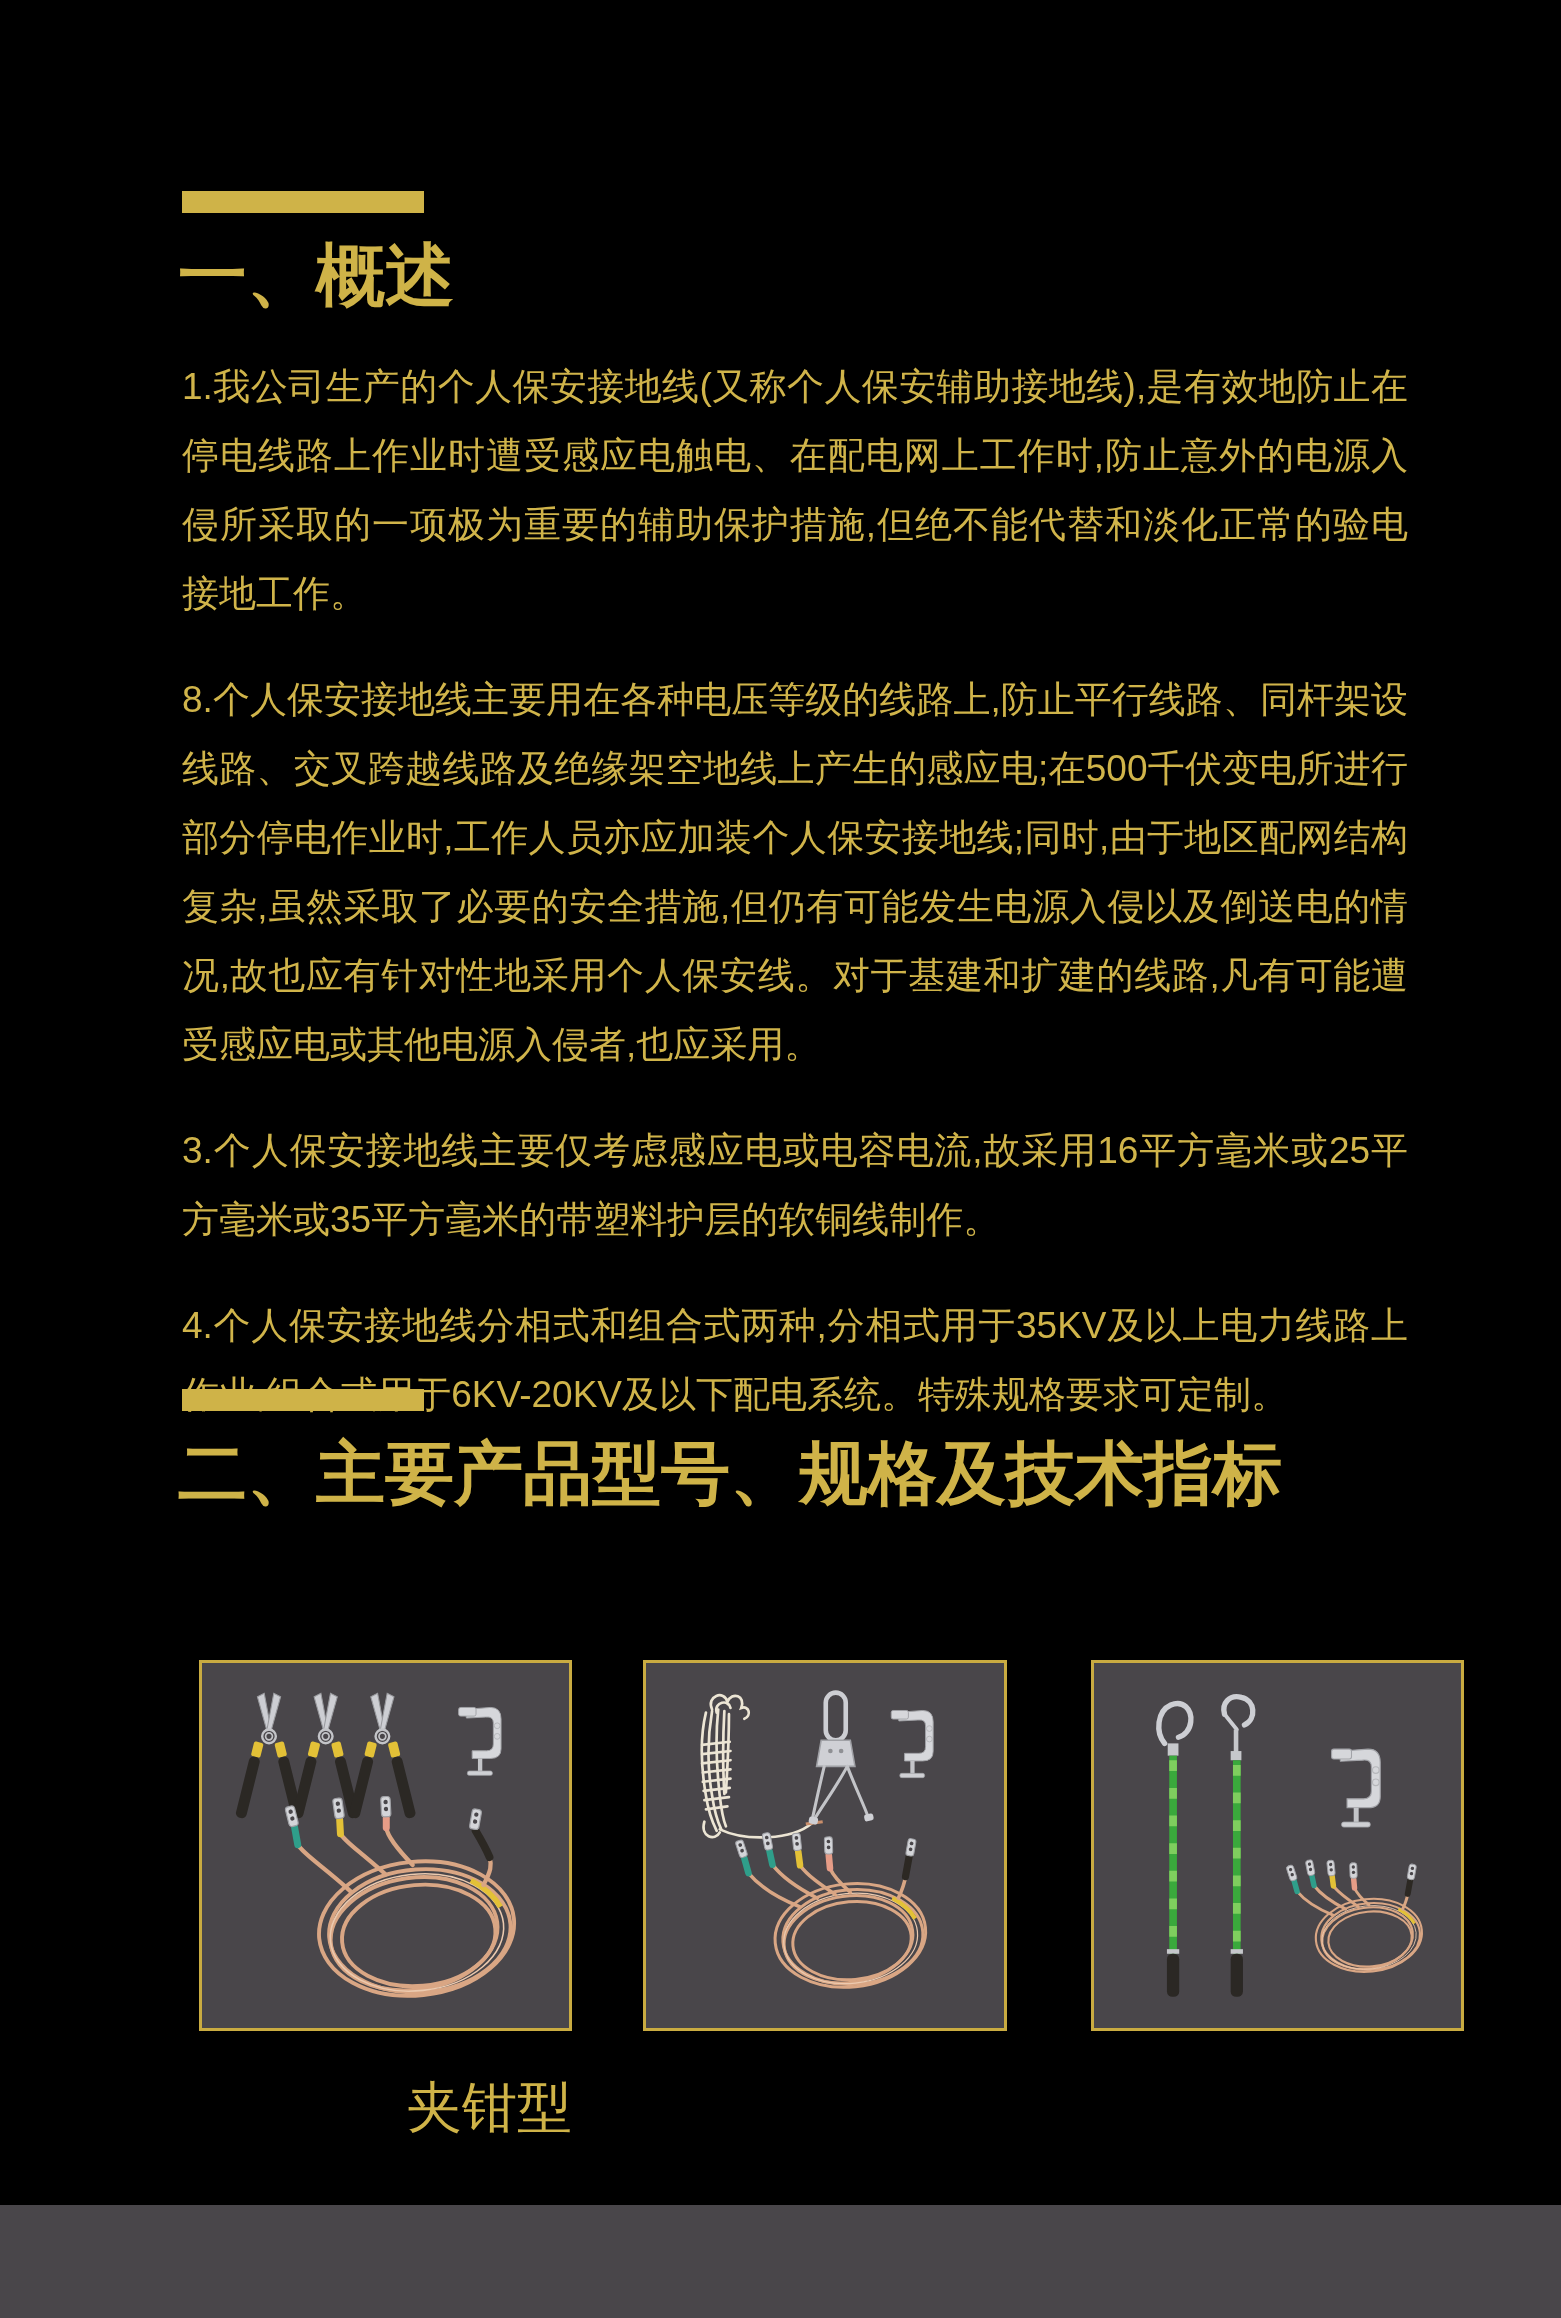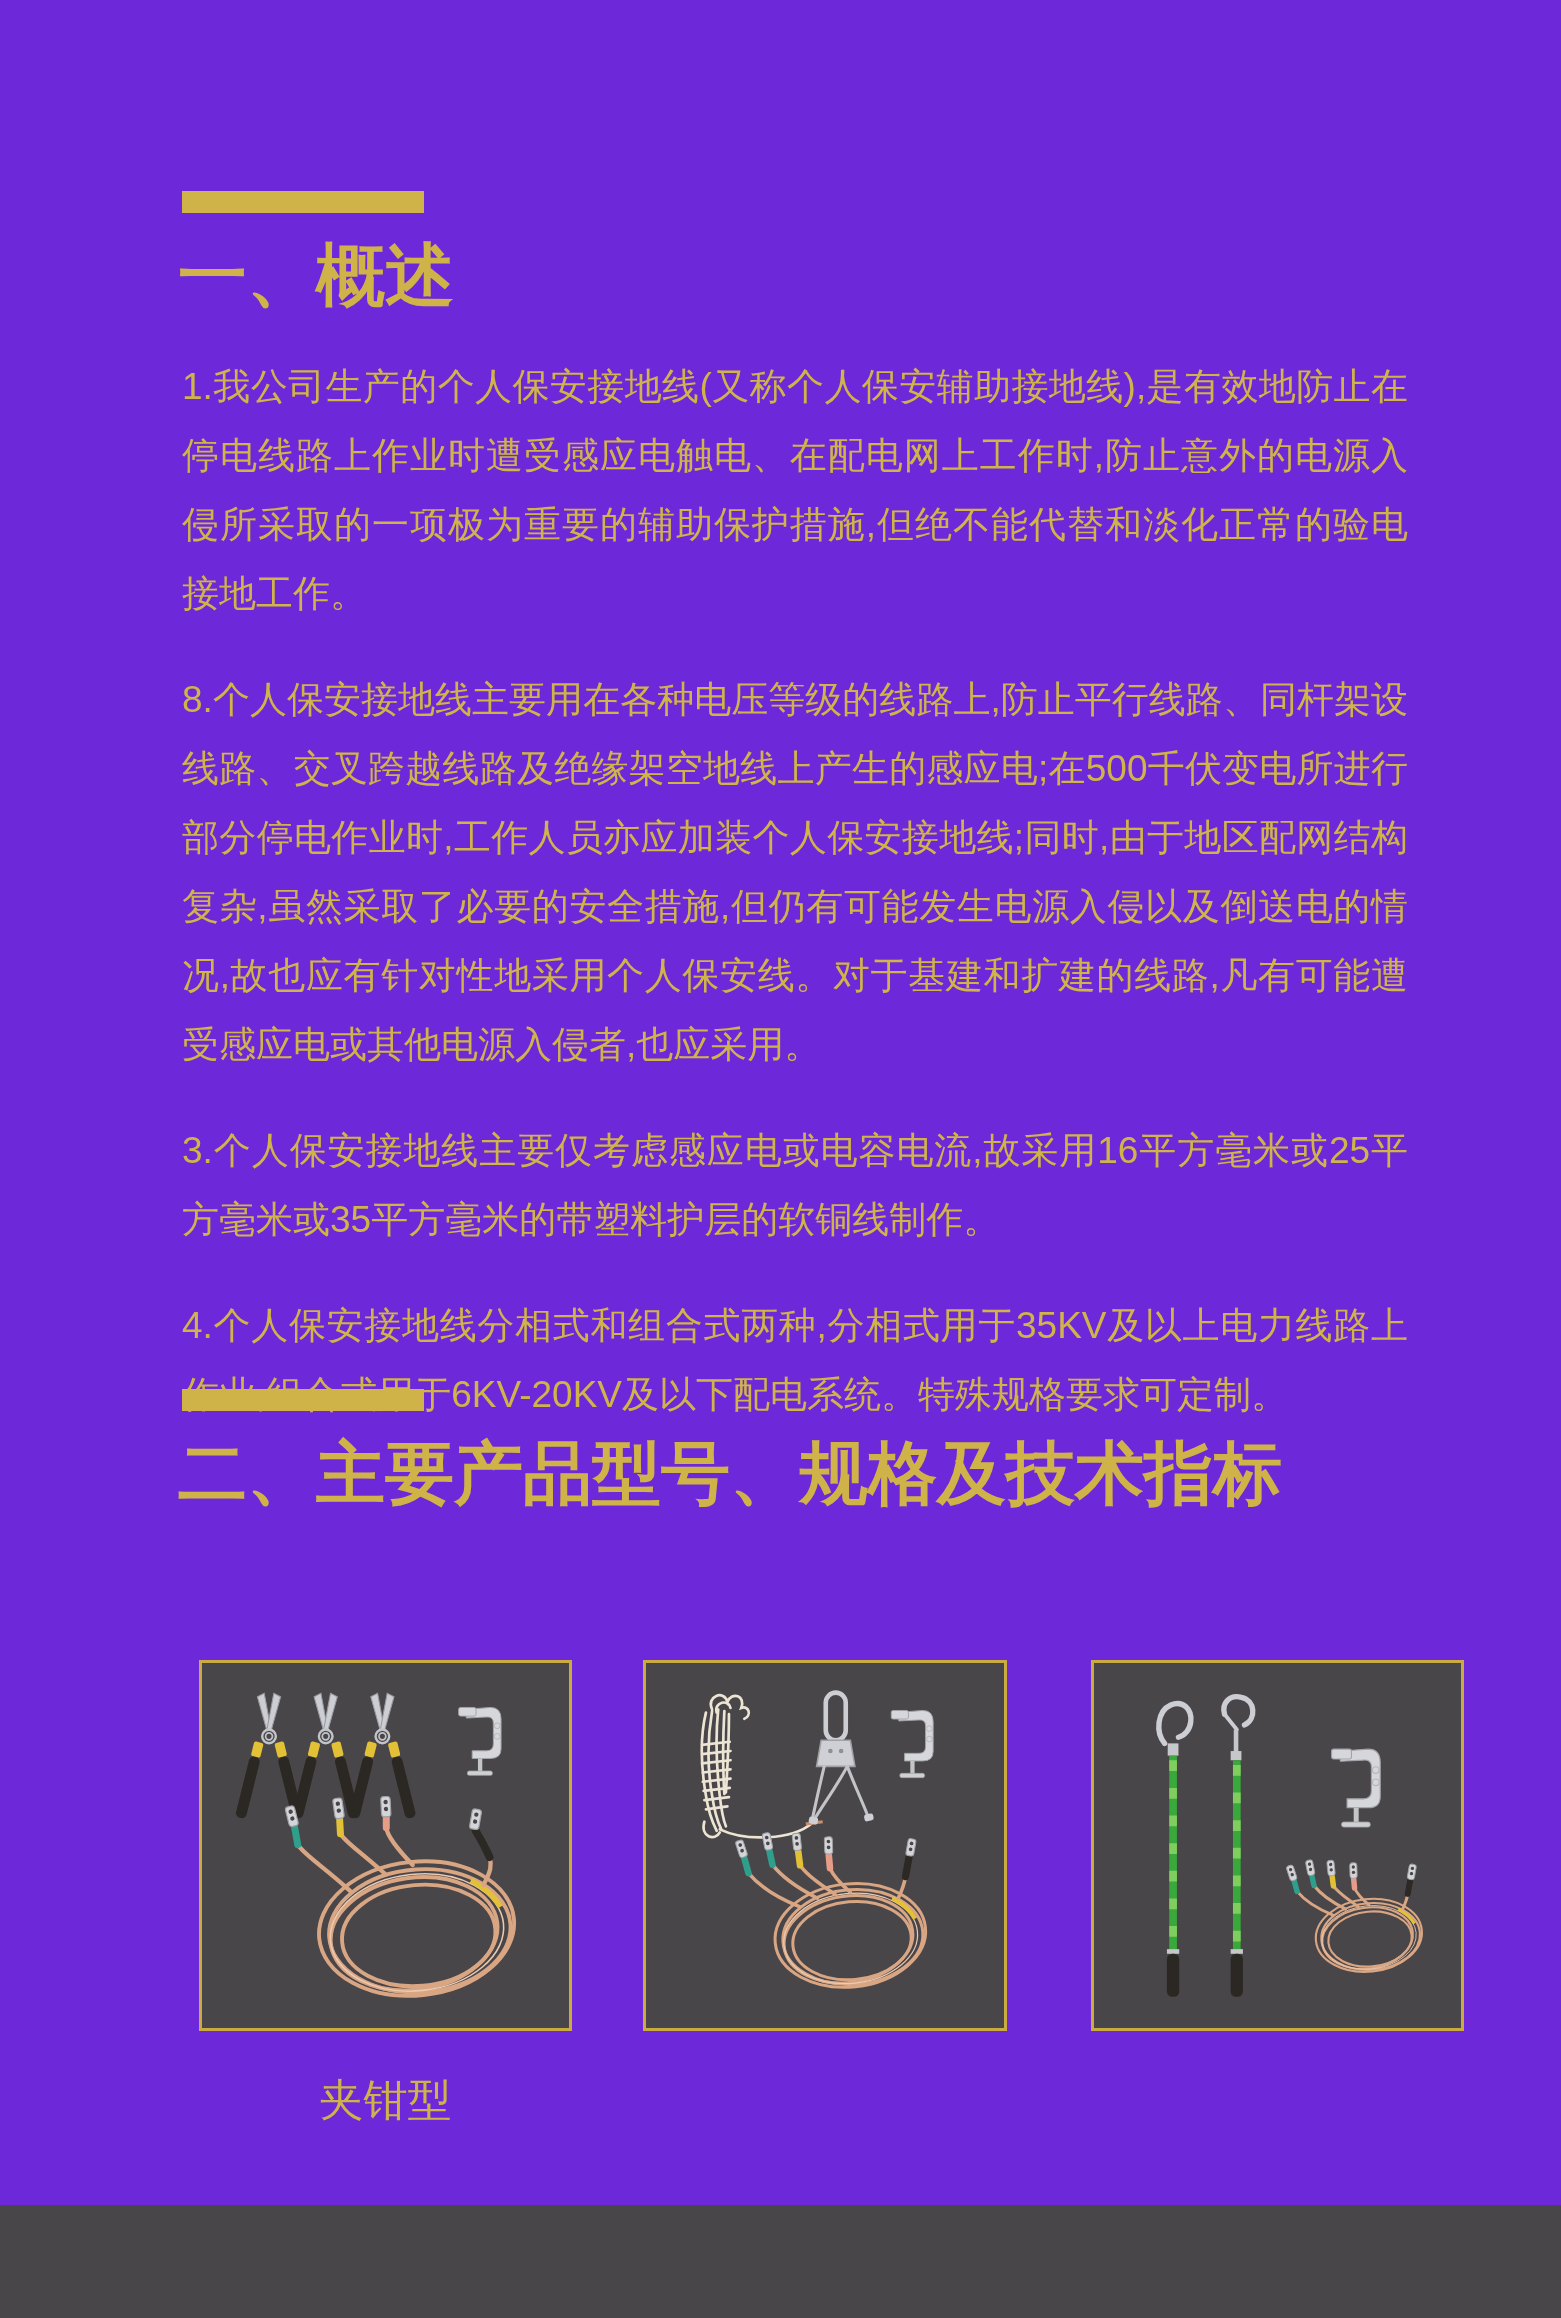--- a/index.html
+++ b/index.html
@@ -1,17 +1,17 @@
 <!DOCTYPE html>
 <html style="font-size:12.5px"><head>
 <meta charset="utf-8">
 <style>
   html,body{margin:0;padding:0;background:#49464a;}
   .page{
-    position:relative;width:1562px;height:2205px;background:#6d28d9;overflow:hidden;
+    position:relative;width:1562px;height:2205px;background:#000000;overflow:hidden;
     font-family:"Liberation Sans","DejaVu Sans",sans-serif;
   }
   .accent-bar{position:absolute;left:182px;width:242px;height:22px;background:#cfb348;}
   #bar1{top:191px;}
   #bar2{top:1389px;}
   .sec-heading{
     position:absolute;left:178px;margin:0;color:#cfb348;
     font-size:69px;font-weight:700;white-space:nowrap;line-height:1.15;
   }
   #h1{top:236px;}
@@ -25,21 +25,21 @@
   .product-box{
     position:absolute;top:1660px;height:371px;box-sizing:border-box;
     border:3.9px solid #c9ab41;background:#49464a;
   }
   #box1{left:199px;width:373px;}
   #box2{left:643px;width:364px;}
   #box3{left:1091px;width:373px;}
   .product-box svg{width:100%;height:100%;display:block;}
   .product-label{
     position:absolute;top:2071px;height:86px;color:#cfb348;
-    font-size:44px;font-weight:500;text-align:center;white-space:nowrap;
+    font-size:55px;font-weight:500;text-align:right;white-space:nowrap;
   }
   #label1{left:199px;width:373px;}
   #label2{left:643px;width:364px;}
   #label3{left:1091px;width:373px;}
   .defs-holder{position:absolute;width:0;height:0;overflow:hidden;}
 </style>
 </head>
 <body>
 
 <div class="page">

